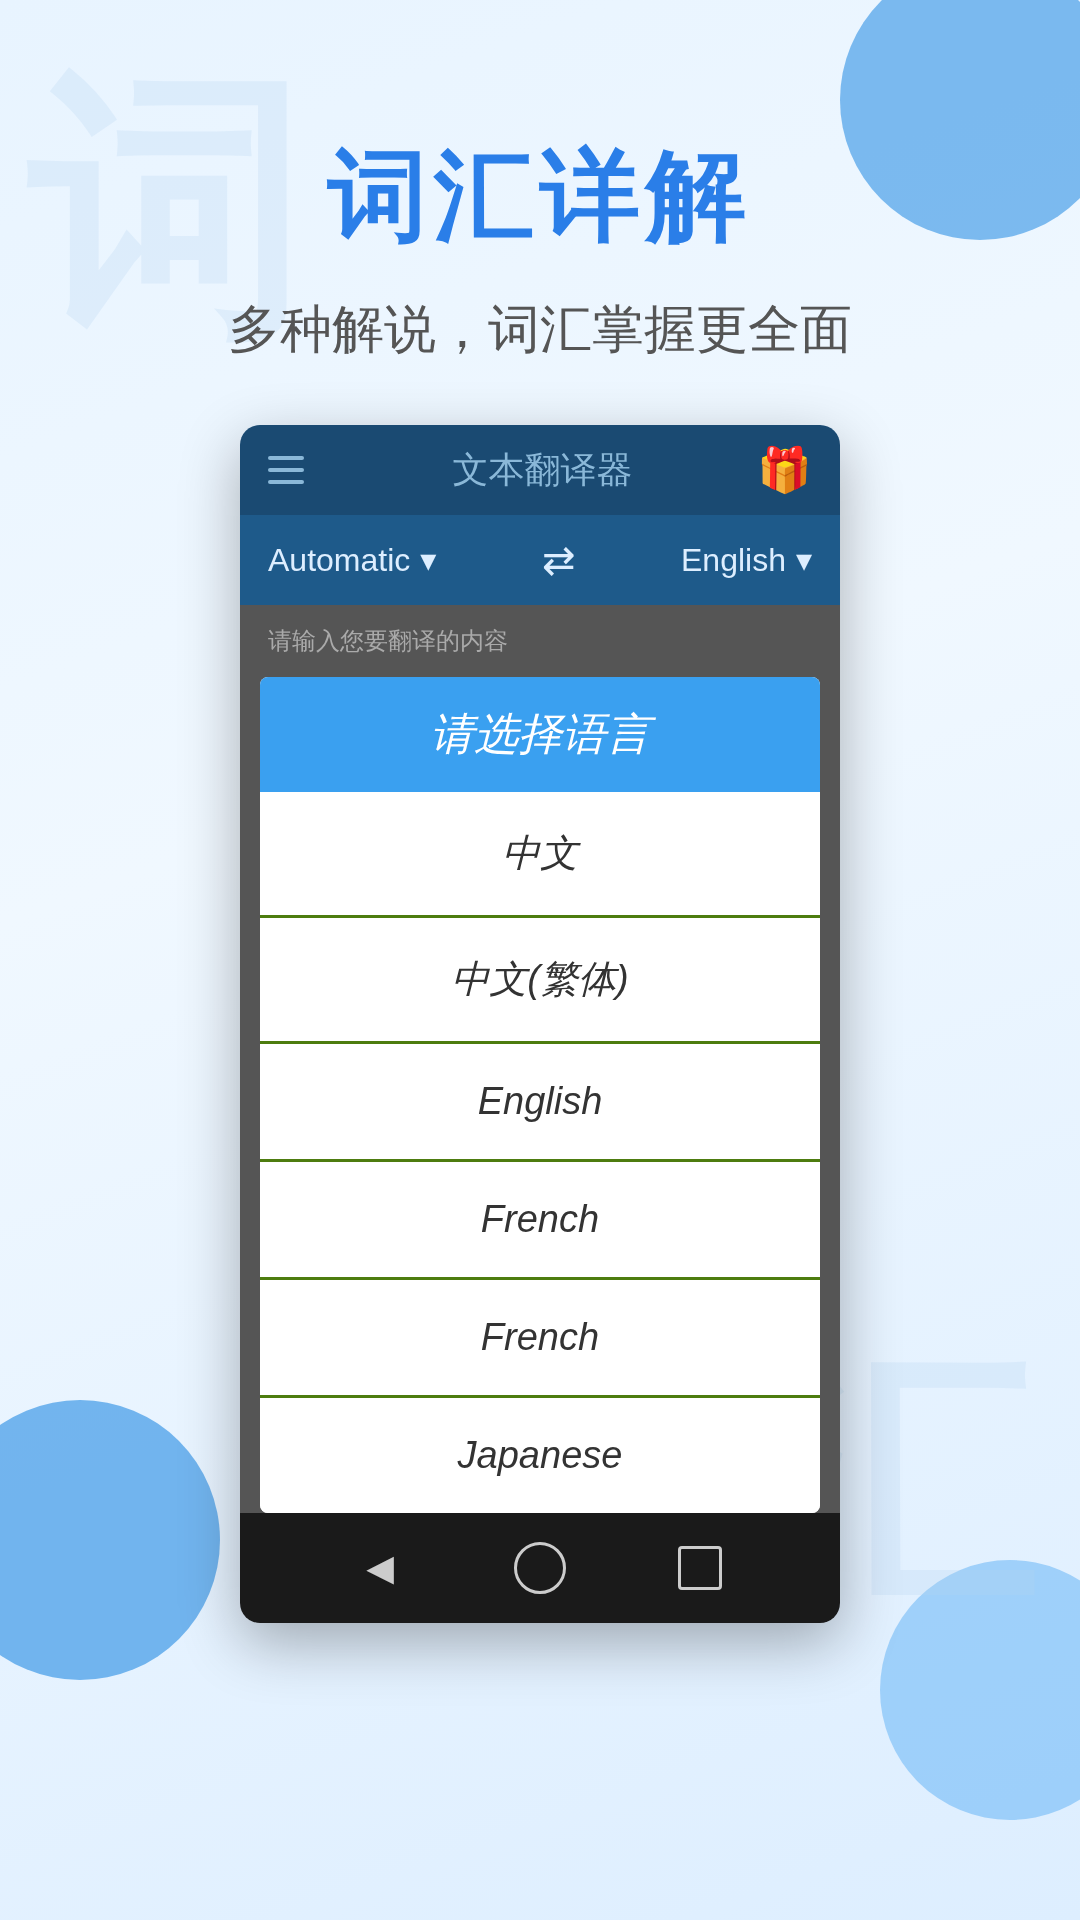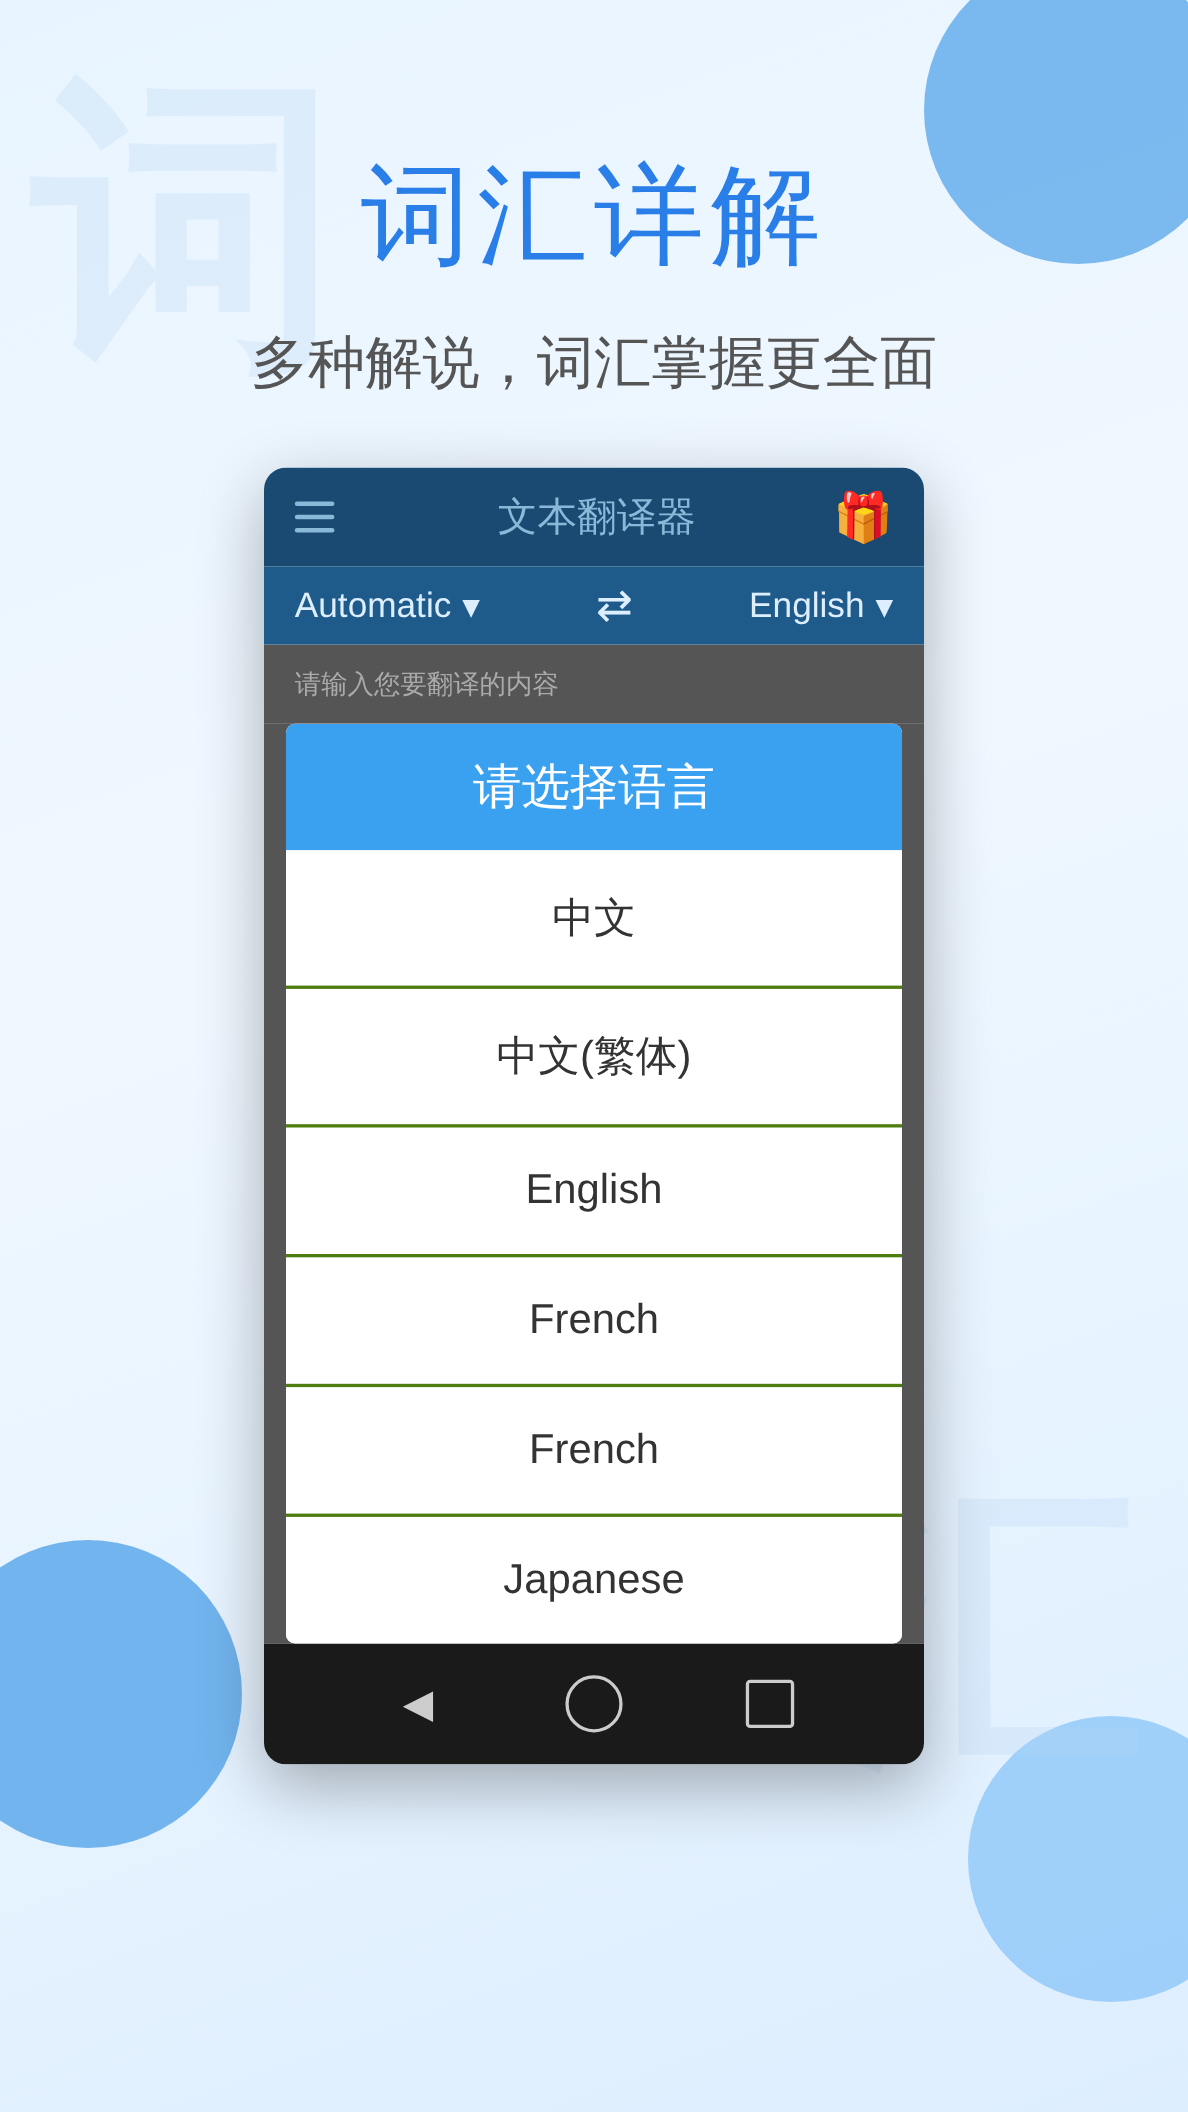--- a/index.html
+++ b/index.html
@@ -75,21 +75,21 @@
     .header-section {
       position: relative;
       z-index: 1;
       text-align: center;
       padding-top: 130px;
       padding-bottom: 60px;
     }
 
     .main-title {
       font-size: 100px;
-      font-weight: 400;
+      font-weight: 700;
       color: #2a7ee8;
       letter-spacing: 6px;
       margin-bottom: 30px;
     }
 
     .sub-title {
       font-size: 52px;
       color: #555;
       font-weight: 400;
     }
@@ -138,21 +138,21 @@
       text-align: center;
     }
 
     .gift-icon {
       font-size: 44px;
     }
 
     
     .lang-selector-bar {
       background: #1e5a8a;
-      height: 71px;
+      height: 90px;
       display: flex;
       align-items: center;
       padding: 0 28px;
     }
 
     .lang-selector-btn {
       display: flex;
       align-items: center;
       gap: 10px;
       cursor: pointer;
@@ -207,20 +207,21 @@
     }
 
     
     .lang-dialog {
       background: white;
       border-radius: 8px;
       overflow: hidden;
       margin: 0 20px;
       position: relative;
       z-index: 10;
+      font-style: italic;
     }
 
     .dialog-header {
       background: #3aa0f0;
       padding: 28px 20px;
       text-align: center;
     }
 
     .dialog-title {
       color: white;

